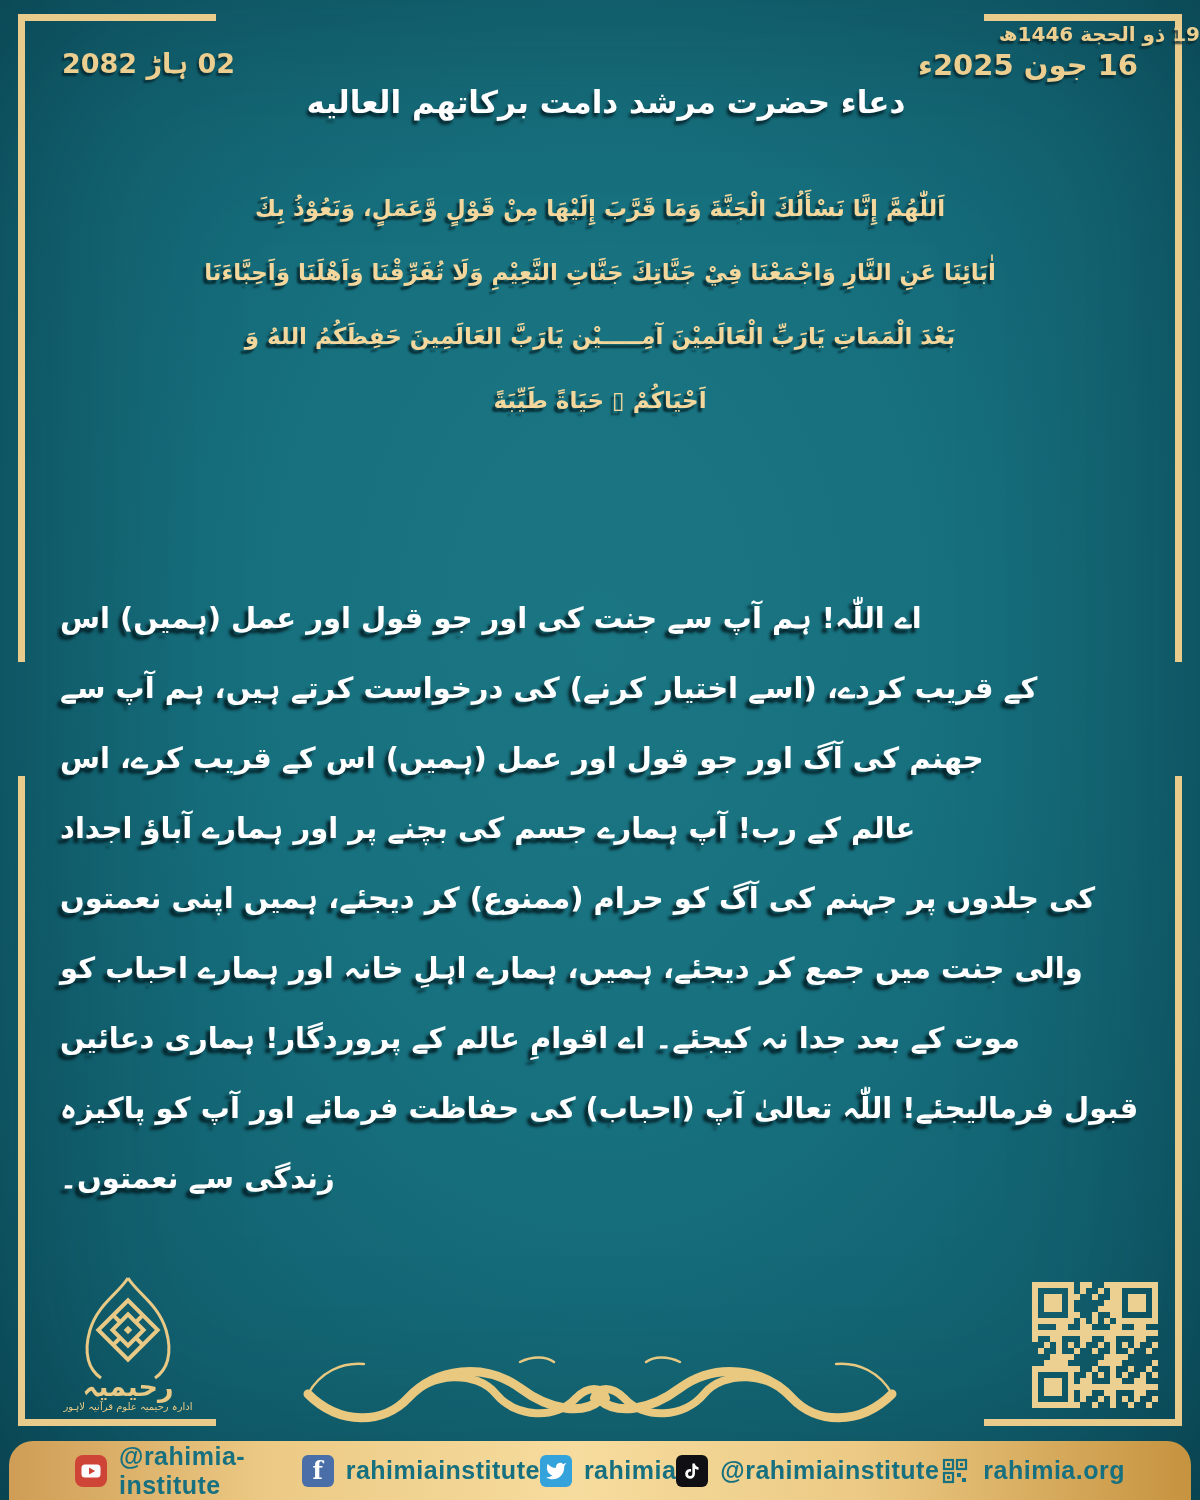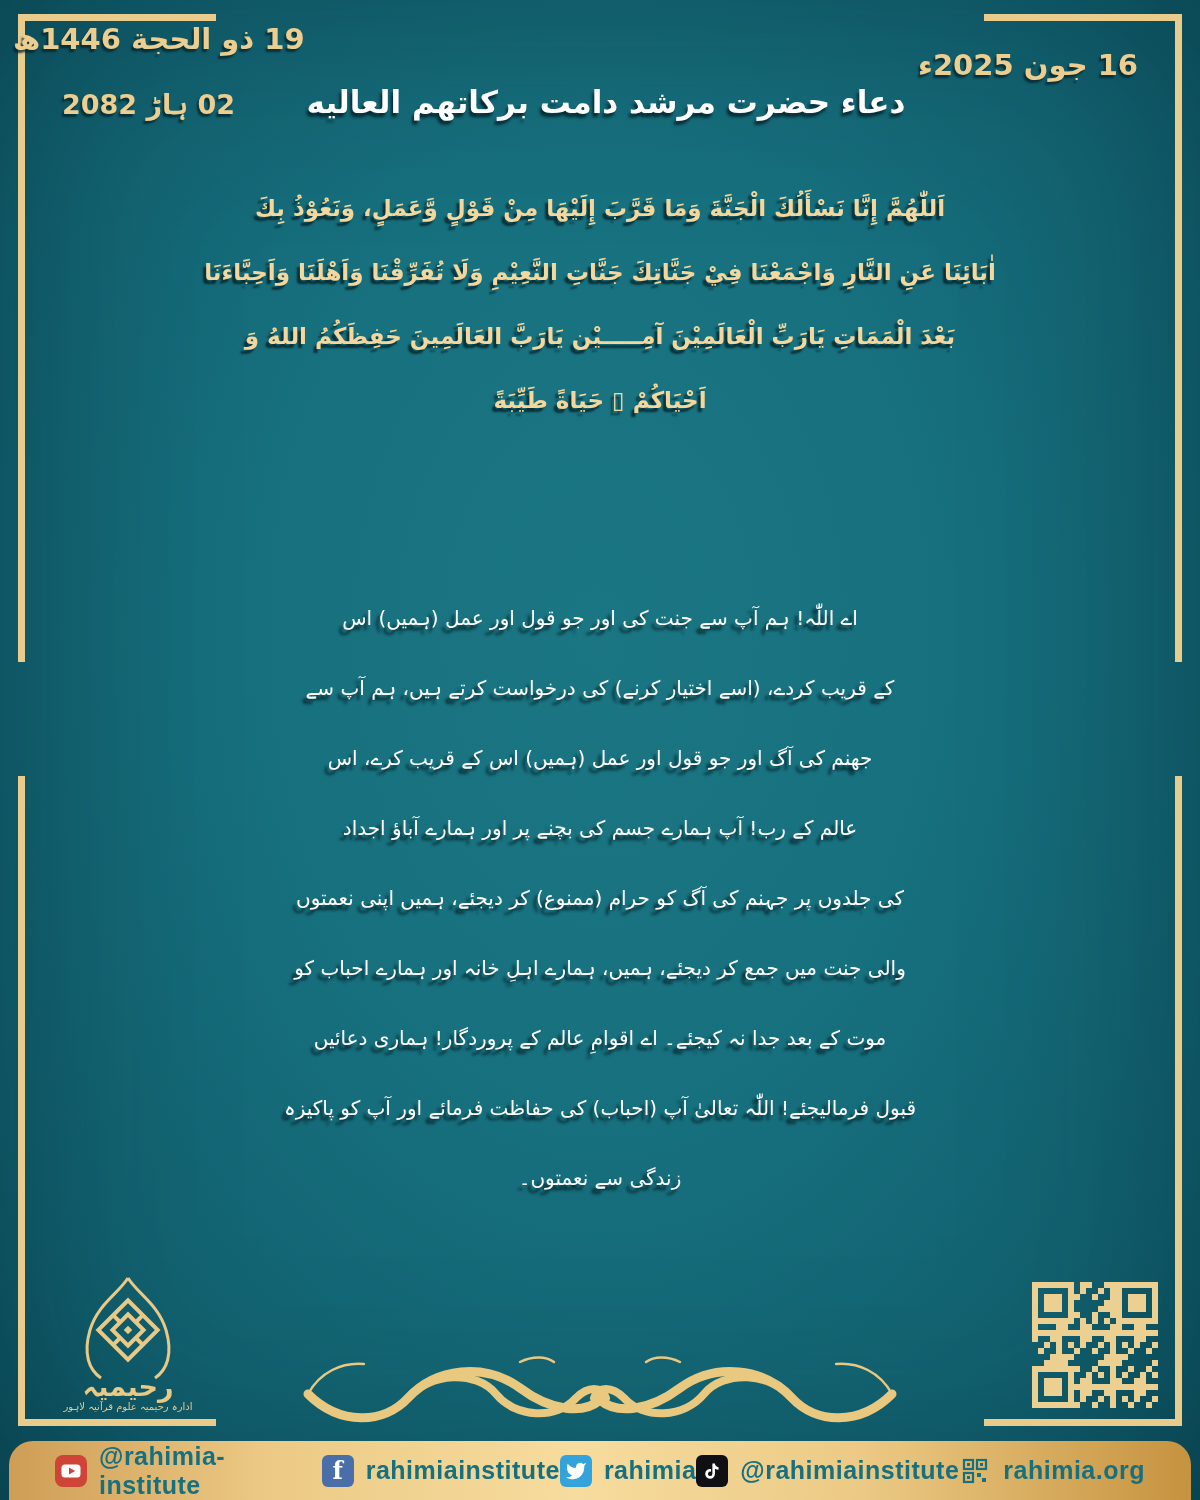--- a/index.html
+++ b/index.html
@@ -9,46 +9,46 @@
     font-family:"DejaVu Sans", sans-serif;
   }
   .vignette{position:absolute;inset:0;box-shadow:inset 0 0 220px rgba(0,25,35,.35);pointer-events:none;}
   
   .seg{position:absolute;background:#e9cb8c;}
   .seg.h{height:7px;width:198px;}
   .seg.v{width:7px;}
   
   .hdr{position:absolute;color:#eccf90;font-weight:bold;
        text-shadow:-2px 3px 2px rgba(5,38,45,.8);white-space:nowrap;}
-  .hijri{top:22px;left:0;right:0;text-align:left;font-size:29px;margin-left:13px;}
+  .hijri{top:22px;left:0;right:0;text-align:right;font-size:20px;margin-left:13px;}
   .greg{top:48px;right:62px;font-size:29px;}
-  .desi{top:48px;left:62px;font-size:27px;margin-top:41px;}
+  .desi{top:48px;left:62px;font-size:27px;}
   .title{position:absolute;top:84px;left:12px;right:0;text-align:center;color:#ffffff;
          font-weight:bold;font-size:31px;text-shadow:-2px 4px 3px rgba(4,32,40,.85);}
   
   .arabic{position:absolute;top:176px;left:70px;right:70px;text-align:center;direction:rtl;
           color:#f4d79c;font-size:23px;font-weight:bold;line-height:64px;
           text-shadow:-3px 4px 2px rgba(6,38,45,.85);}
   .arabic .ln{white-space:nowrap;}
   
-  .urdu{position:absolute;top:583px;left:60px;right:60px;text-align:center;direction:rtl;
-        color:#ffffff;font-size:20px;font-weight:normal;line-height:70px;
+  .urdu{position:absolute;top:583px;left:60px;right:60px;text-align:left;direction:rtl;
+        color:#ffffff;font-size:29px;font-weight:bold;line-height:70px;
         text-shadow:-4px 5px 3px rgba(3,30,37,.9);}
   .urdu .ln{white-space:nowrap;}
   
   .logo{position:absolute;left:48px;top:1272px;width:160px;height:140px;}
   
   .flourish{position:absolute;left:280px;top:1342px;width:640px;height:100px;}
   
   .qr{position:absolute;left:1032px;top:1282px;width:126px;height:126px;}
   
   .footer{position:absolute;left:9px;right:9px;top:1441px;bottom:0;
           border-radius:24px 24px 0 0;
           background:linear-gradient(90deg,#cf9d55 0%,#ecca85 22%,#f6dc9e 48%,#ecca85 72%,#c6933f 100%);
-          display:flex;align-items:center;justify-content:space-between;padding:0 46px;box-sizing:border-box;}
+          display:flex;align-items:center;justify-content:space-between;padding:0 66px;box-sizing:border-box;}
   .f-item{display:flex;align-items:center;gap:12px;cursor:pointer;}
   .f-label{color:#17707f;font-family:"Liberation Sans", sans-serif;font-weight:bold;font-size:25px;letter-spacing:.5px;}
   .fi{width:32px;height:32px;border-radius:6px;display:flex;align-items:center;justify-content:center;flex:0 0 auto;}
   .fi.yt{border-radius:8px;}
   .fi.fb{font-family:"DejaVu Serif", serif;color:#fff;font-weight:bold;font-size:24px;line-height:1;}
   .fi.qr-ic{background:transparent;border-radius:0;}
 </style>
 </head>
 <body>
 

